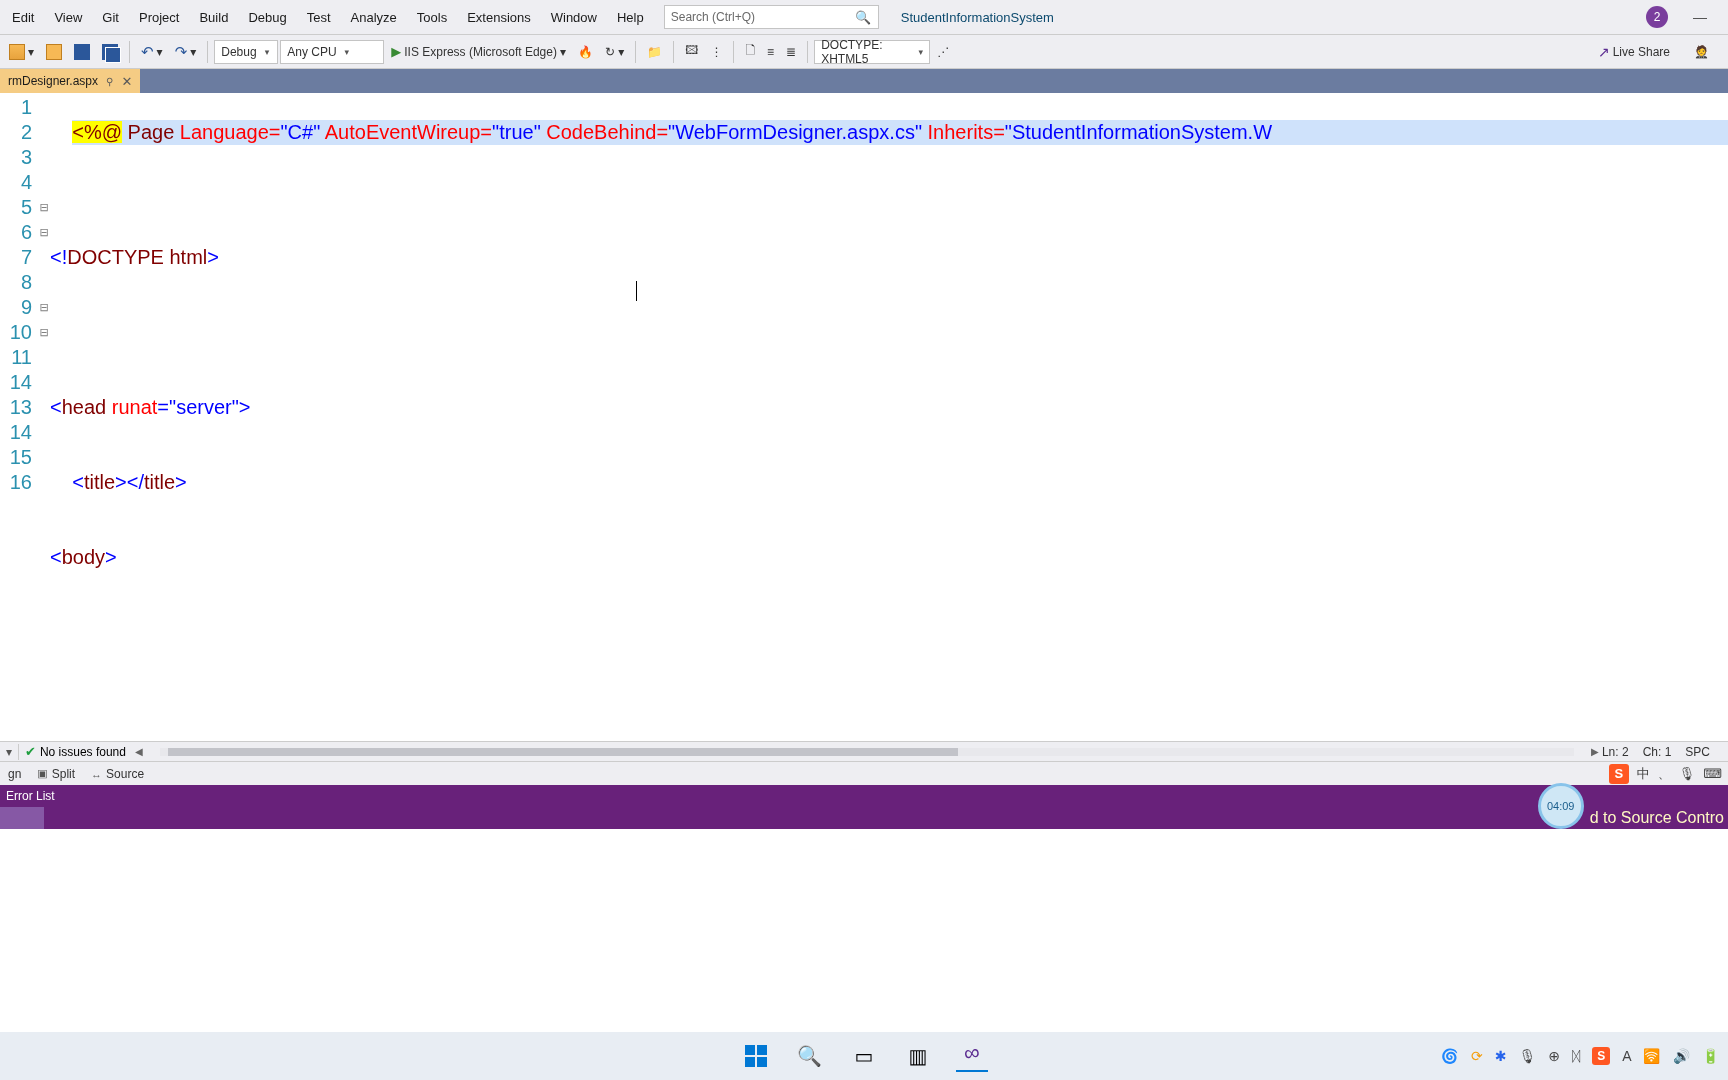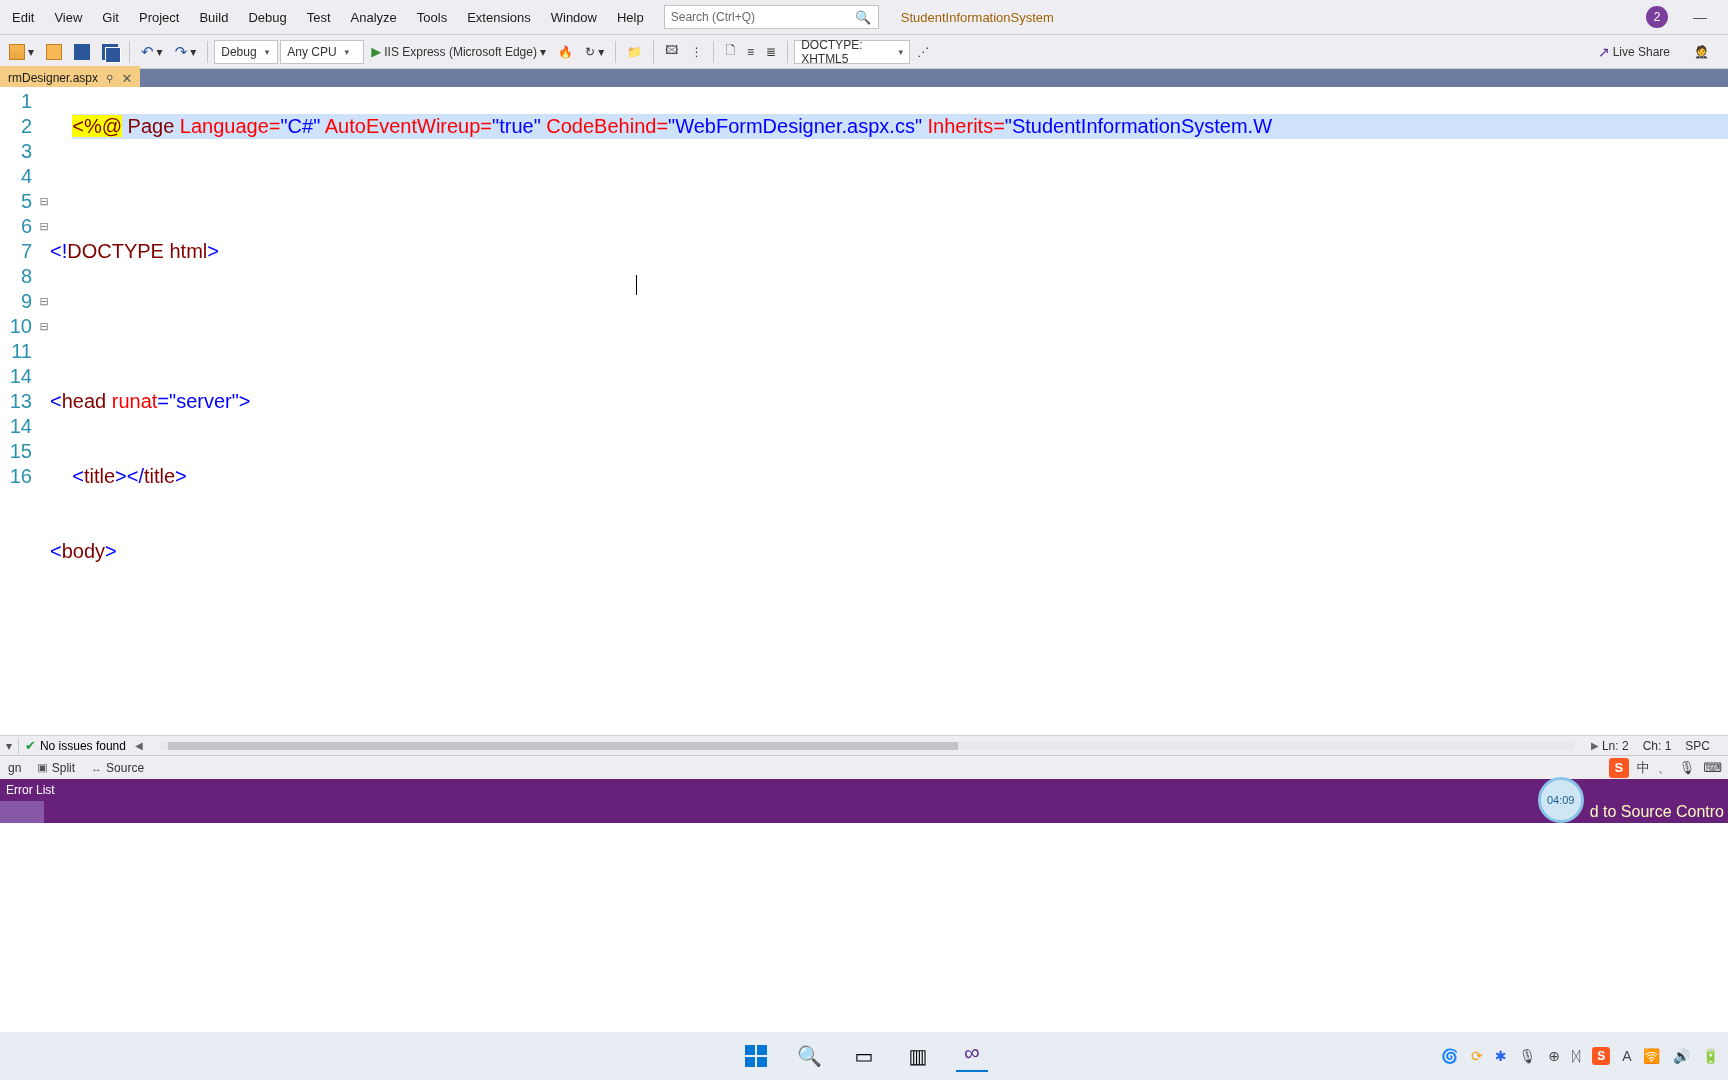--- a/index.html
+++ b/index.html
@@ -3,21 +3,21 @@
 <meta charset="utf-8">
 <style>
 * { margin: 0; padding: 0; box-sizing: border-box; font-family: "Segoe UI", Arial, sans-serif; }
 html, body { width: 1728px; height: 1080px; overflow: hidden; background: #fff; }
 
 
 .menubar { height: 32px; background: #eeeef2; display: flex; align-items: center; padding: 17px 2px; border-bottom: 1px solid #ccc; }
 .menubar .menu-item { padding: 4px 10px; font-size: 13px; color: #1b1b1b; cursor: pointer; }
 .menubar .search { margin-left: 10px; width: 215px; height: 24px; border: 1px solid #c4c4c4; background: #fff; display: flex; align-items: center; padding: 0 6px; font-size: 12px; color: #6a6a6a; }
 .menubar .search .mag { margin-left: auto; font-size: 13px; color: #555; }
-.menubar .project-label { margin-left: 22px; font-size: 13px; color: #a16207; }
+.menubar .project-label { margin-left: 22px; font-size: 13px; color: #0c4a6e; }
 .menubar .right { margin-left: auto; display: flex; align-items: center; gap: 18px; padding-right: 12px; }
 .menubar .avatar { width: 22px; height: 22px; border-radius: 50%; background: #7a3e9d; color: #fff; display: flex; align-items: center; justify-content: center; font-size: 12px; }
 .menubar .winbtn { width: 28px; text-align: center; color: #555; font-size: 14px; }
 
 
 .toolbar { height: 34px; background: #eeeef2; display: flex; align-items: center; padding: 0 4px; gap: 2px; border-bottom: 1px solid #ccc; }
 .toolbar .sep { width: 1px; height: 22px; background: #c6c6c6; margin: 0 4px; }
 .toolbar .tb-btn { padding: 3px 5px; font-size: 12px; color: #333; cursor: pointer; display: flex; align-items: center; gap: 3px; }
 .toolbar .combo { height: 24px; border: 1px solid #c4c4c4; background: #fff; display: flex; align-items: center; padding: 0 6px; font-size: 12px; color: #333; gap: 8px; }
 .toolbar .combo .chev { font-size: 9px; color: #555; }
@@ -27,21 +27,21 @@
 .ico { display: inline-block; width: 16px; height: 16px; }
 .ico-new { background: linear-gradient(#f7b955,#e8a33d); border: 1px solid #c07f20; }
 .ico-open { background: #f7b955; border: 1px solid #c07f20; }
 .ico-save { background: #2b579a; }
 .ico-saveall { background: #2b579a; position: relative; }
 .ico-saveall::after { content: ""; position: absolute; left: 3px; top: 3px; width: 14px; height: 14px; background: #2b579a; border: 1px solid #fff; }
 .ico-undo { color: #2b579a; font-size: 15px; }
 .ico-redo { color: #2b579a; font-size: 15px; }
 
 
-.tabstrip { height: 18px; background: #6b7ca0; display: flex; align-items: center; }
+.tabstrip { height: 24px; background: #6b7ca0; display: flex; align-items: flex-start; }
 .tab { height: 24px; background: #f5cc84; display: flex; align-items: center; padding: 0 8px; font-size: 12px; color: #1b1b1b; gap: 8px; }
 .tab .pin { font-size: 10px; color: #5a5a5a; }
 .tab .close { font-size: 13px; color: #5a5a5a; cursor: pointer; }
 
 
 .editor { position: relative; background: #fff; height: 648px; display: flex; font-family: Consolas, monospace; font-size: 20px; }
 .gutter { width: 38px; background: #fff; color: #2b91af; text-align: right; padding-right: 6px; line-height: 25px; padding-top: 2px; }
 .gutter div { height: 25px; }
 .fold { width: 12px; color: #808080; font-size: 11px; line-height: 25px; padding-top: 2px; }
 .fold div { height: 25px; text-align: center; }
@@ -132,21 +132,21 @@
       <span class="ico ico-saveall"></span>
     </div>
   <div class="sep"></div>
   <div class="tb-btn"><span class="ico-undo">↶</span>▾</div>
   <div class="tb-btn"><span class="ico-redo">↷</span>▾</div>
   <div class="sep"></div>
   <div class="combo" style="width:64px">
       <span>Debug</span>
       <span class="chev">▾</span>
     </div>
-  <div class="combo" style="width:84px">
+  <div class="combo" style="width:104px">
       <span>Any CPU</span>
       <span class="chev">▾</span>
     </div>
   <div class="tb-btn"><span class="play">▶</span><span>IIS Express (Microsoft Edge)</span> ▾</div>
   <div class="tb-btn">🔥</div>
   <div class="tb-btn">↻ ▾</div>
   <div class="sep"></div>
   <div class="tb-btn">📁</div>
   <div class="sep"></div>
   <div class="tb-btn">🖾</div>

